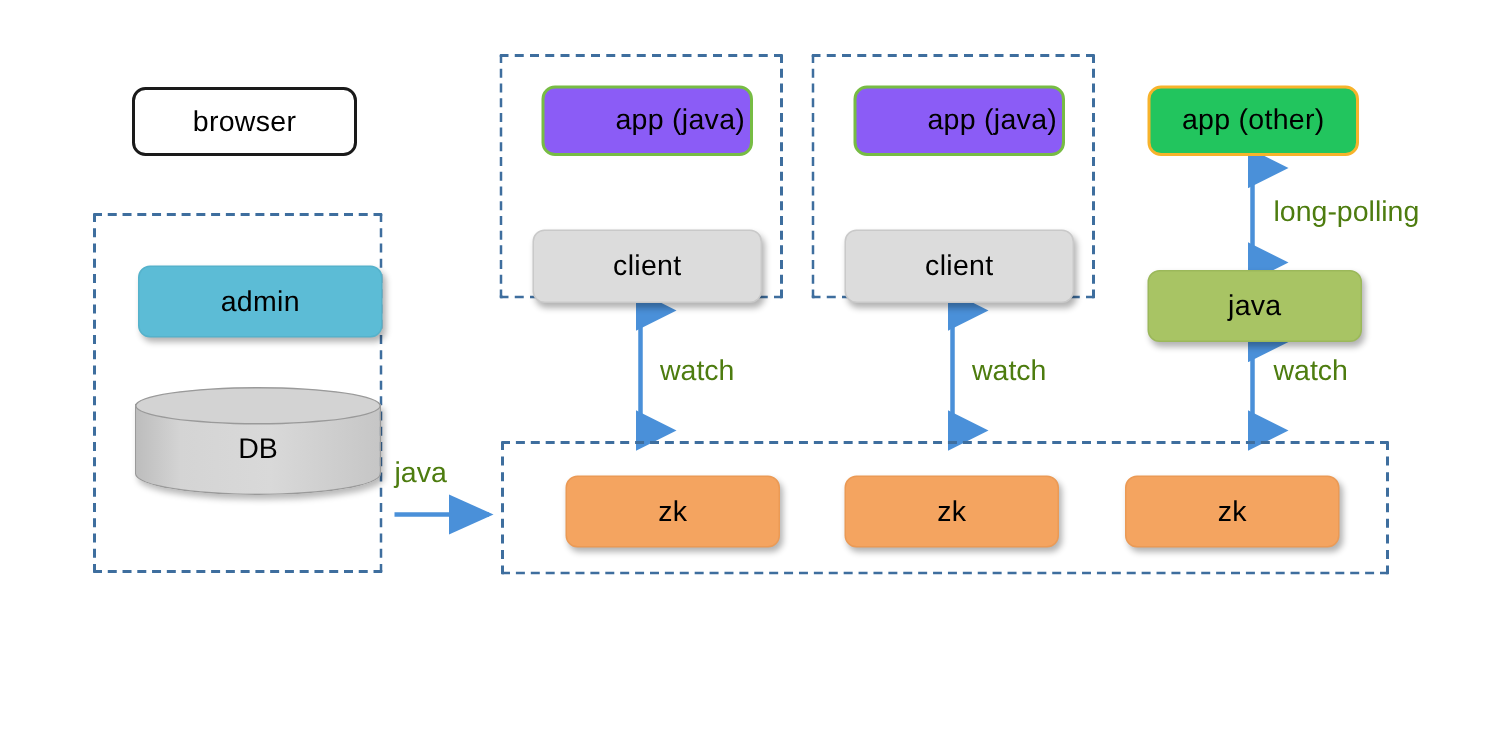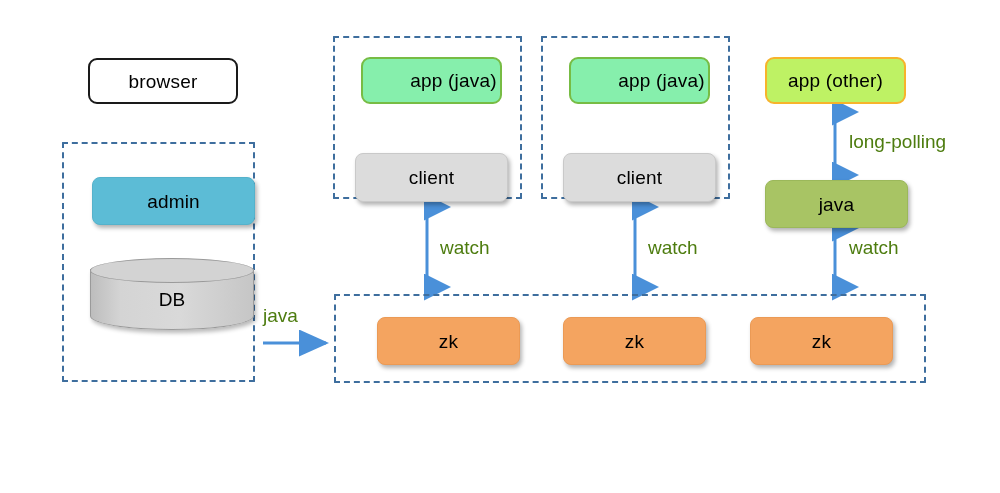--- a/index.html
+++ b/index.html
@@ -39,27 +39,27 @@
     letter-spacing: .2px;
     color: #000;
   }
 
   .node-browser {
     background: #ffffff;
     border: 2px solid #1a1a1a;
     border-radius: 9px;
   }
   .node-appjava {
-    background: #86efac;
+    background: #8b5cf6;
     border: 2px solid #77BC44;
     border-radius: 9px;
     padding-left: 44px;
   }
   .node-appother {
-    background: #bef264;
+    background: #22c55e;
     border: 2px solid #F7B32B;
     border-radius: 9px;
   }
   .node-admin {
     background: #5CBCD6;
     border: 1px solid #55b2cb;
     box-shadow: 2px 3px 4px rgba(0,0,0,0.30);
   }
   .node-client {
     background: #DCDCDC;

